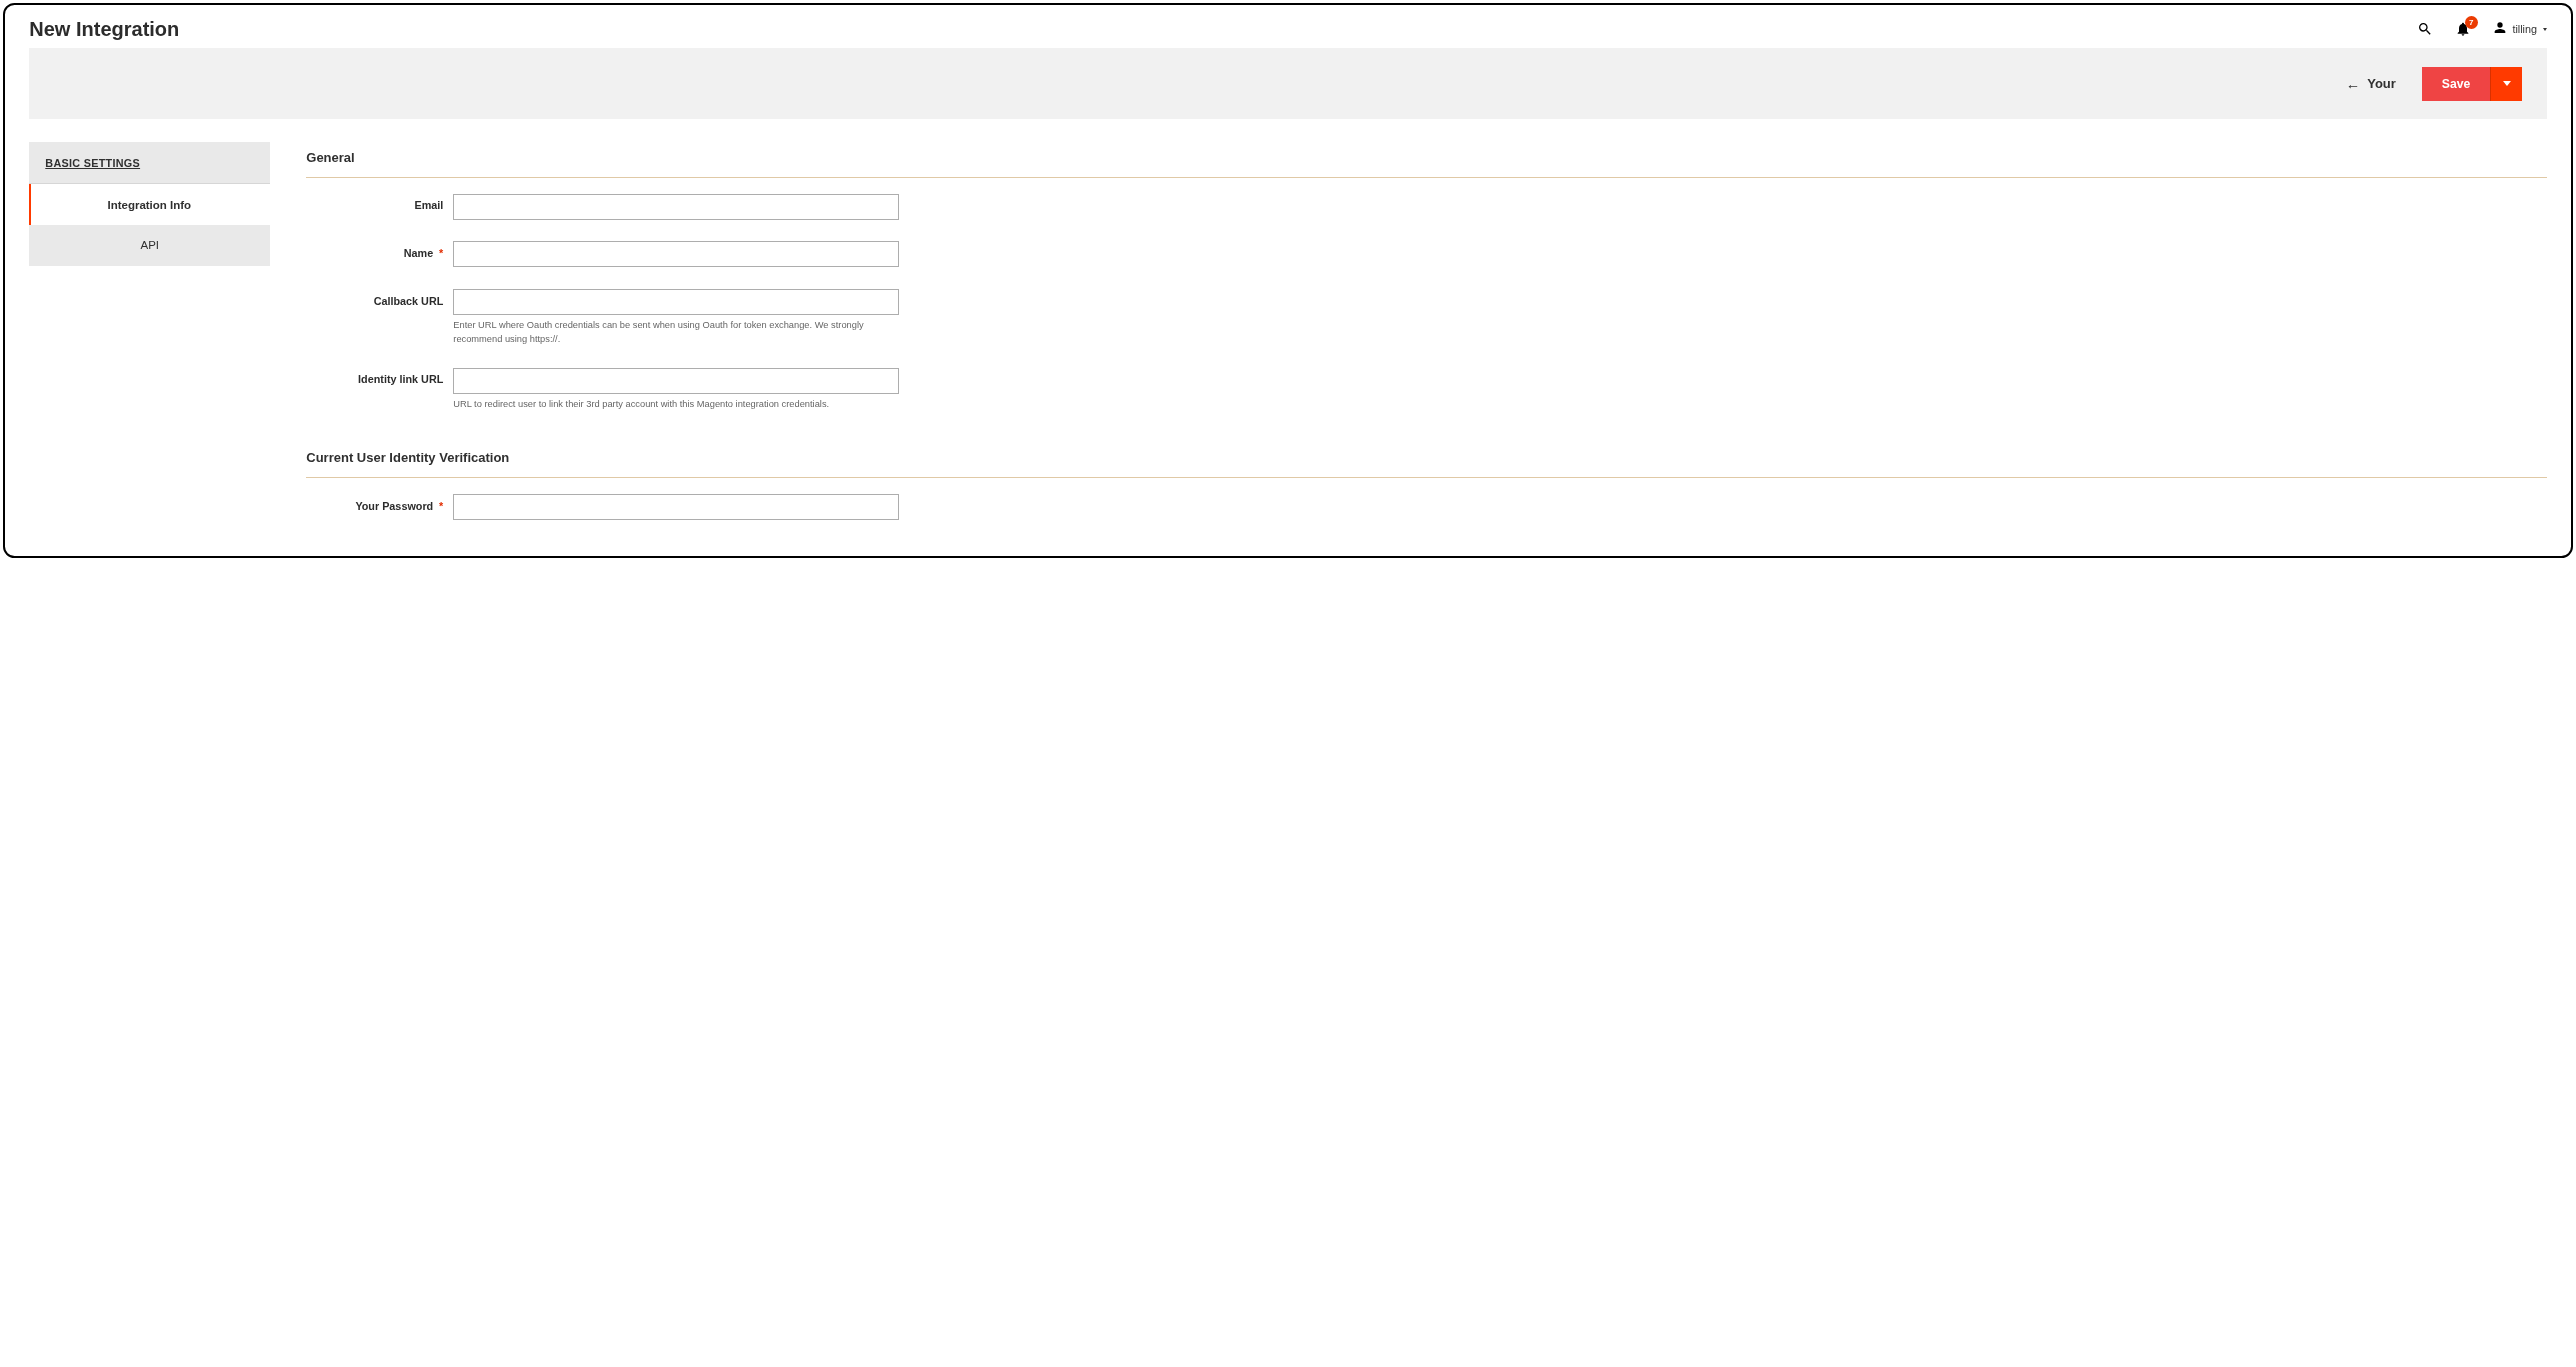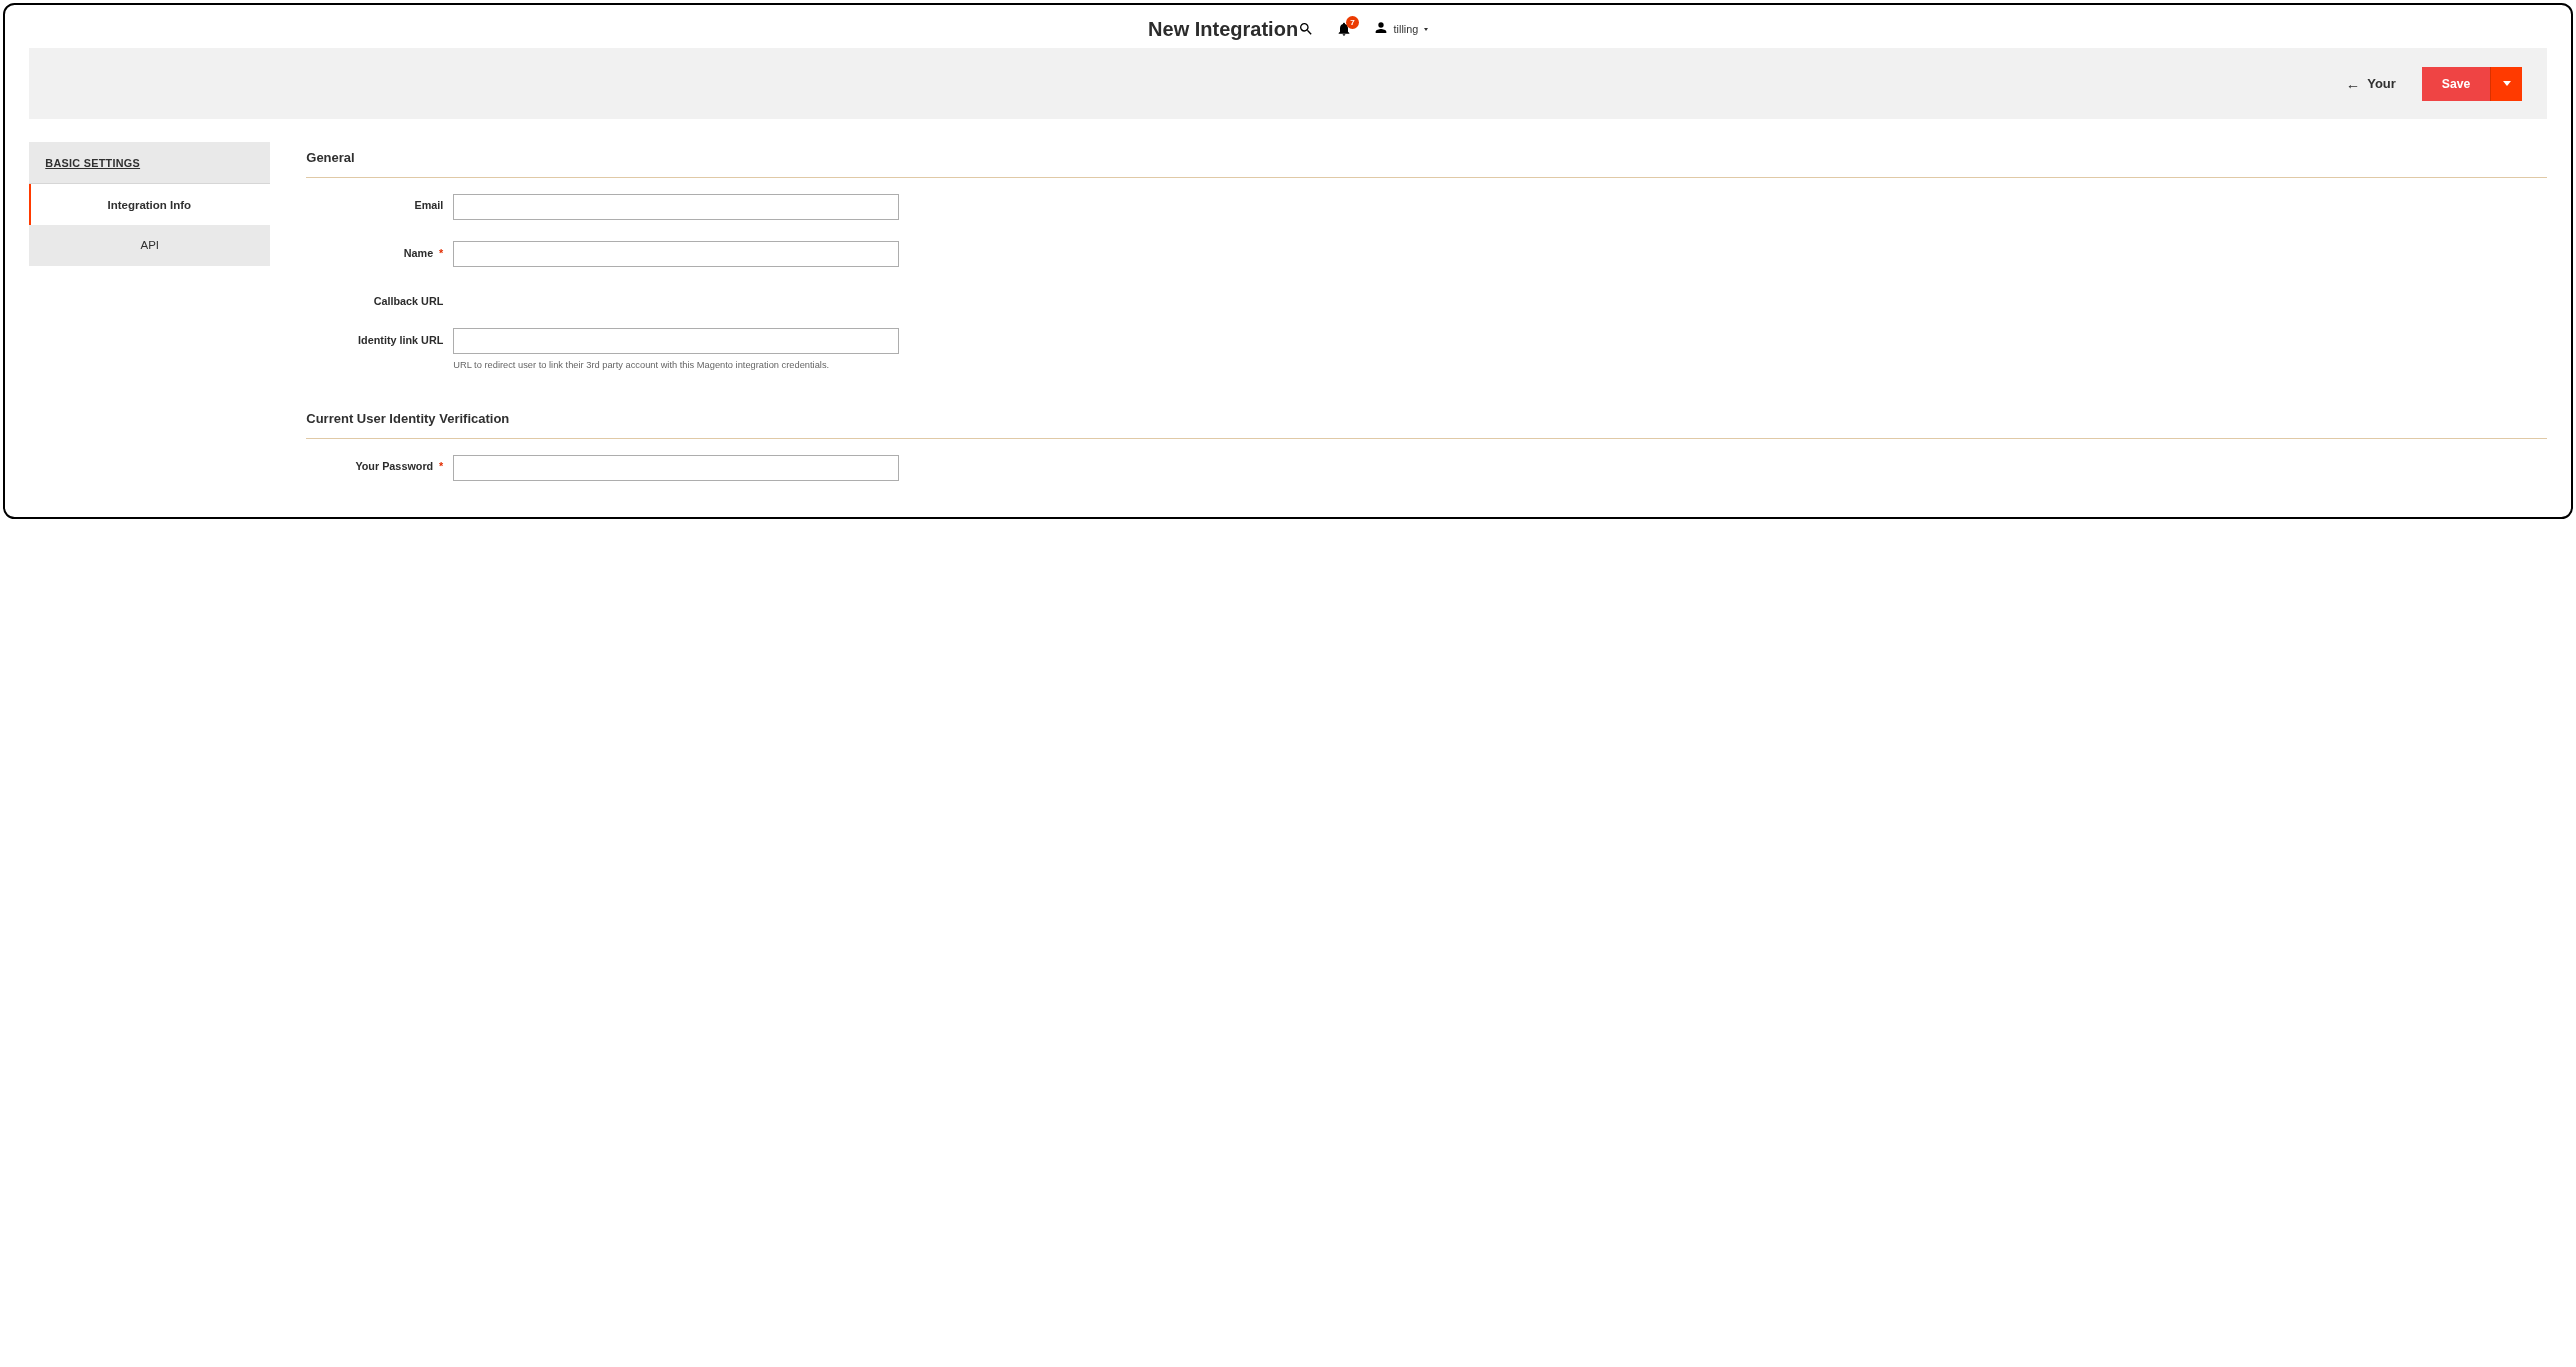--- a/index.html
+++ b/index.html
@@ -13,21 +13,21 @@
   .frame {
     border: 2.2px solid #000;
     border-radius: 11.5px;
     margin: 2.9px;
     overflow: hidden;
     padding-bottom: 14.4px;
   }
   .topbar {
     display: flex;
     align-items: center;
-    justify-content: center;
+    justify-content: space-between;
     padding: 13px 24.4px 7.2px 24.4px;
   }
   .page-title {
     font-size: 20px;
     font-weight: 700;
     color: #2c2c2c;
   }
   .top-actions {
     display: flex;
     align-items: center;
@@ -259,20 +259,24 @@
         </div>
         <div class="form-field">
           <input type="text" class="form-input" value="" style="">
         </div>
       </div>
 
       <div class="form-row">
         <div class="form-label">
           <span>Callback URL</span>
         </div>
+        <div class="form-field">
+          <input type="text" class="form-input" value="" style="">
+          <div class="form-help">Enter URL where Oauth credentials can be sent when using Oauth for token exchange. We strongly recommend using https://.</div>
+        </div>
       </div>
 
       <div class="form-row">
         <div class="form-label">
           <span>Identity link URL</span>
         </div>
         <div class="form-field">
           <input type="text" class="form-input" value="" style="">
           <div class="form-help">URL to redirect user to link their 3rd party account with this Magento integration credentials.</div>
         </div>

